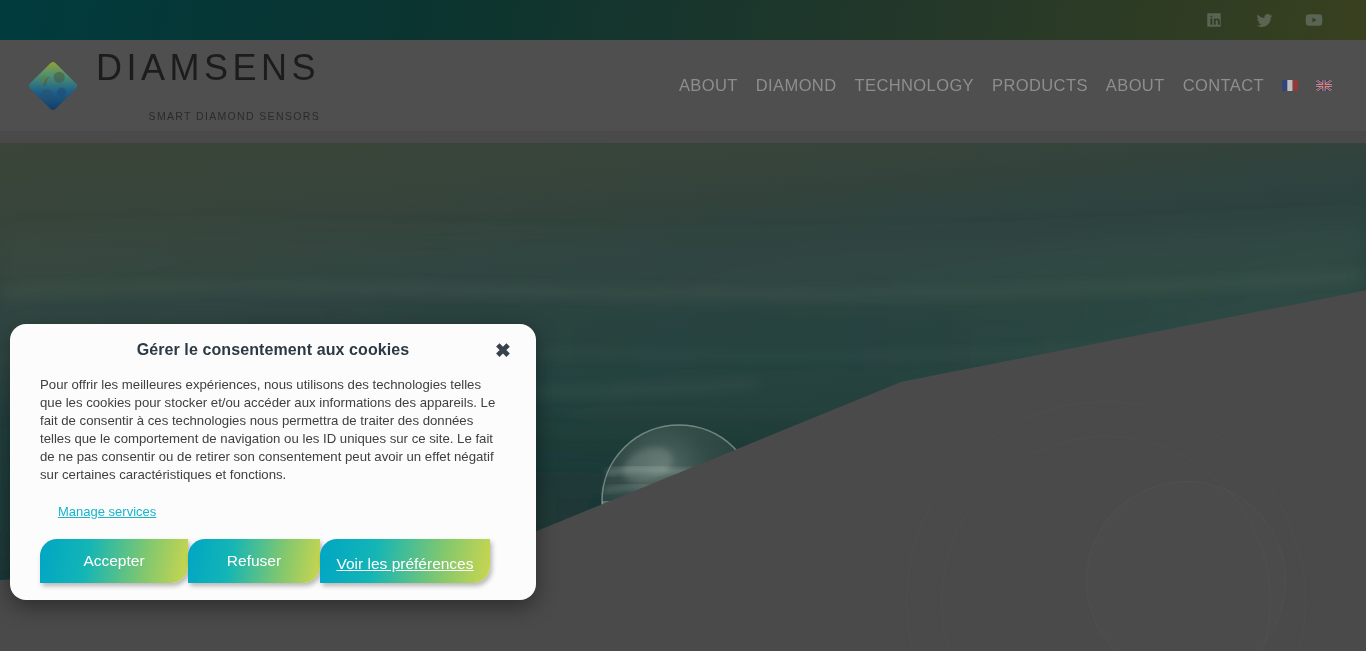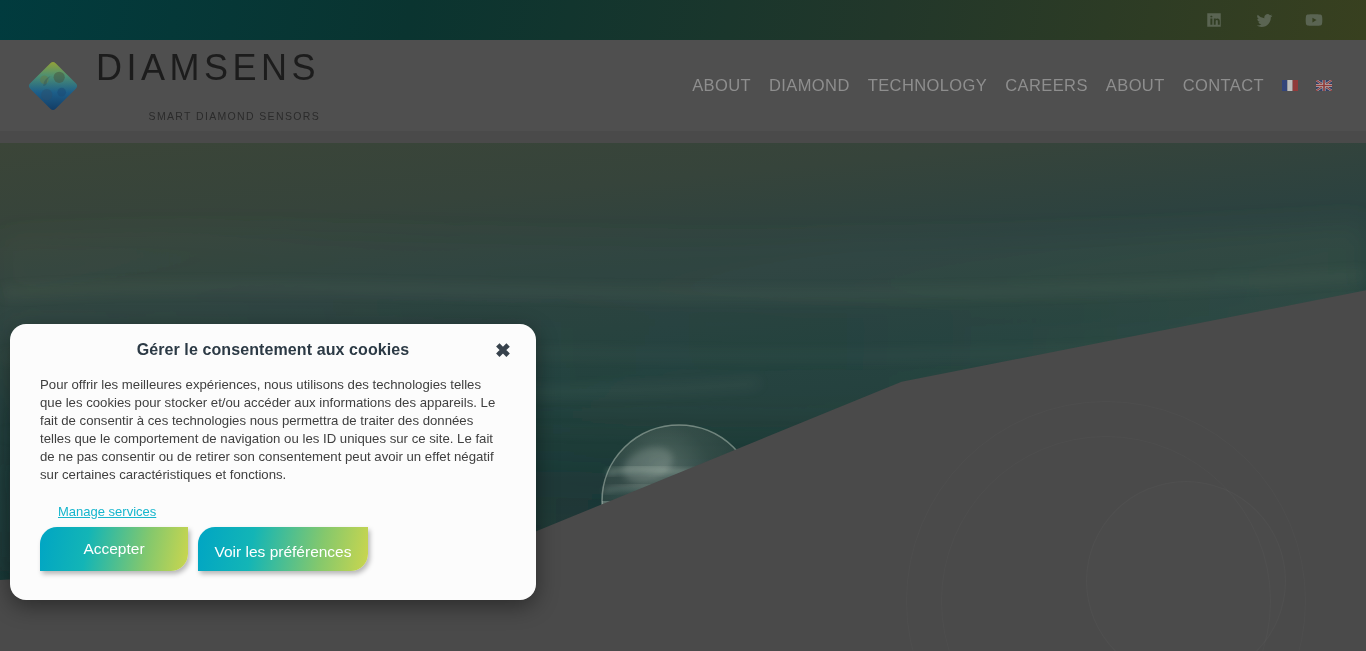--- a/index.html
+++ b/index.html
@@ -199,42 +199,41 @@
   .cd-manage {
     margin-top: 20px;
     margin-left: 28px;
     font-size: 13px;
     color: #16b6cd;
     text-decoration: underline;
     display: inline-block;
     width: fit-content;
   }
   .cd-buttons {
-    margin-top: 8px;
-    display: flex;
-    gap: 10px;
+    margin-top: 20px;
+    display: flex;
     padding-left: 10px;
   }
   .cd-btn {
     position: relative;
     border: 0;
     cursor: pointer;
     color: #ffffff;
     font-size: 15.5px;
     height: 44px;
     padding: 0 26px;
     background: linear-gradient(100deg, #00a5c4 0%, #13b5b6 32%, #85c86c 72%, #cbd64e 100%);
     border-radius: 17px 0 17px 0;
     box-shadow: 2px 3px 5px rgba(0,0,0,0.28);
     white-space: nowrap;
     font-family: "Liberation Sans", sans-serif;
   }
   .cd-btn.accepter  { flex: 0 0 148px; padding: 0; }
   .cd-btn.refuser   { flex: 0 0 132px; padding: 0; }
-  .cd-btn.prefs     { flex: 0 0 170px; padding: 16px; }
+  .cd-btn.prefs     { flex: 0 0 170px; padding: 16px; text-decoration: underline; }
 
   .cd-links {
     margin-top: 16px;
     display: flex;
     justify-content: center;
     gap: 14px;
     padding-left: 10px;
   }
   .cd-links a {
     font-size: 12.6px;
@@ -297,21 +296,21 @@
       <span class="logo-text">
         <span class="logo-title">DIAMSENS</span>
         <span class="logo-sub">SMART DIAMOND SENSORS</span>
       </span>
     </a>
 
     <nav class="nav">
       <a class="nav-item" href="#">ABOUT</a>
       <a class="nav-item" href="#">DIAMOND</a>
       <a class="nav-item" href="#">TECHNOLOGY</a>
-      <a class="nav-item" href="#">CAREERS</a>
+      <a class="nav-item" href="#">PRODUCTS</a>
       <a class="nav-item" href="#">ABOUT</a>
       <a class="nav-item" href="#">CONTACT</a>
 
       <a class="nav-flag" href="#">
         <span class="flag">
           <svg width="16" height="11" viewBox="0 0 16 11" aria-hidden="true">
             <rect x="0" y="0" width="5.33" height="11" fill="#27408b"></rect>
             <rect x="5.33" y="0" width="5.34" height="11" fill="#e8e8e8"></rect>
             <rect x="10.67" y="0" width="5.33" height="11" fill="#a33"></rect>
           </svg>
@@ -431,18 +430,19 @@
       <span class="cd-title">Gérer le consentement aux cookies</span>
       <button class="cd-close">✖</button>
     </div>
 
     <p class="cd-body">Pour offrir les meilleures expériences, nous utilisons des technologies telles que les cookies pour stocker et/ou accéder aux informations des appareils. Le fait de consentir à ces technologies nous permettra de traiter des données telles que le comportement de navigation ou les ID uniques sur ce site. Le fait de ne pas consentir ou de retirer son consentement peut avoir un effet négatif sur certaines caractéristiques et fonctions.</p>
 
     <a class="cd-manage" href="#">Manage services</a>
 
     <div class="cd-buttons">
       <button class="cd-btn accepter">Accepter</button>
+      <button class="cd-btn refuser">Refuser</button>
       <button class="cd-btn prefs">Voir les préférences</button>
     </div>
 
   </div>
 
 </div>
 
 </body></html>

